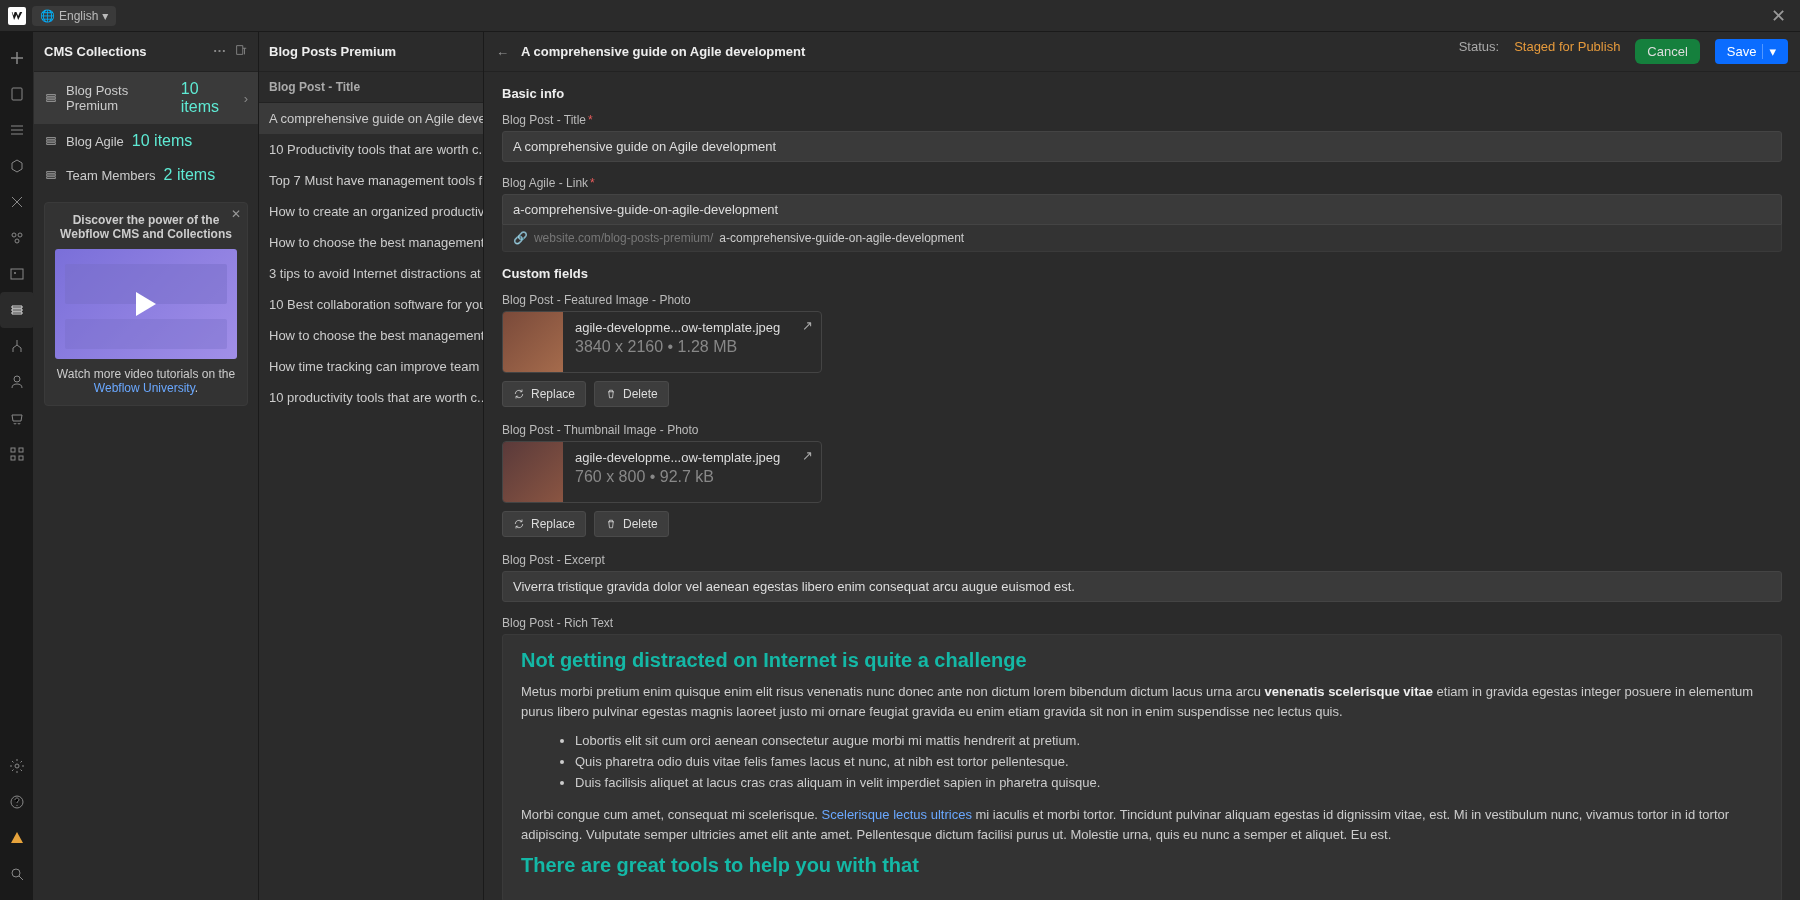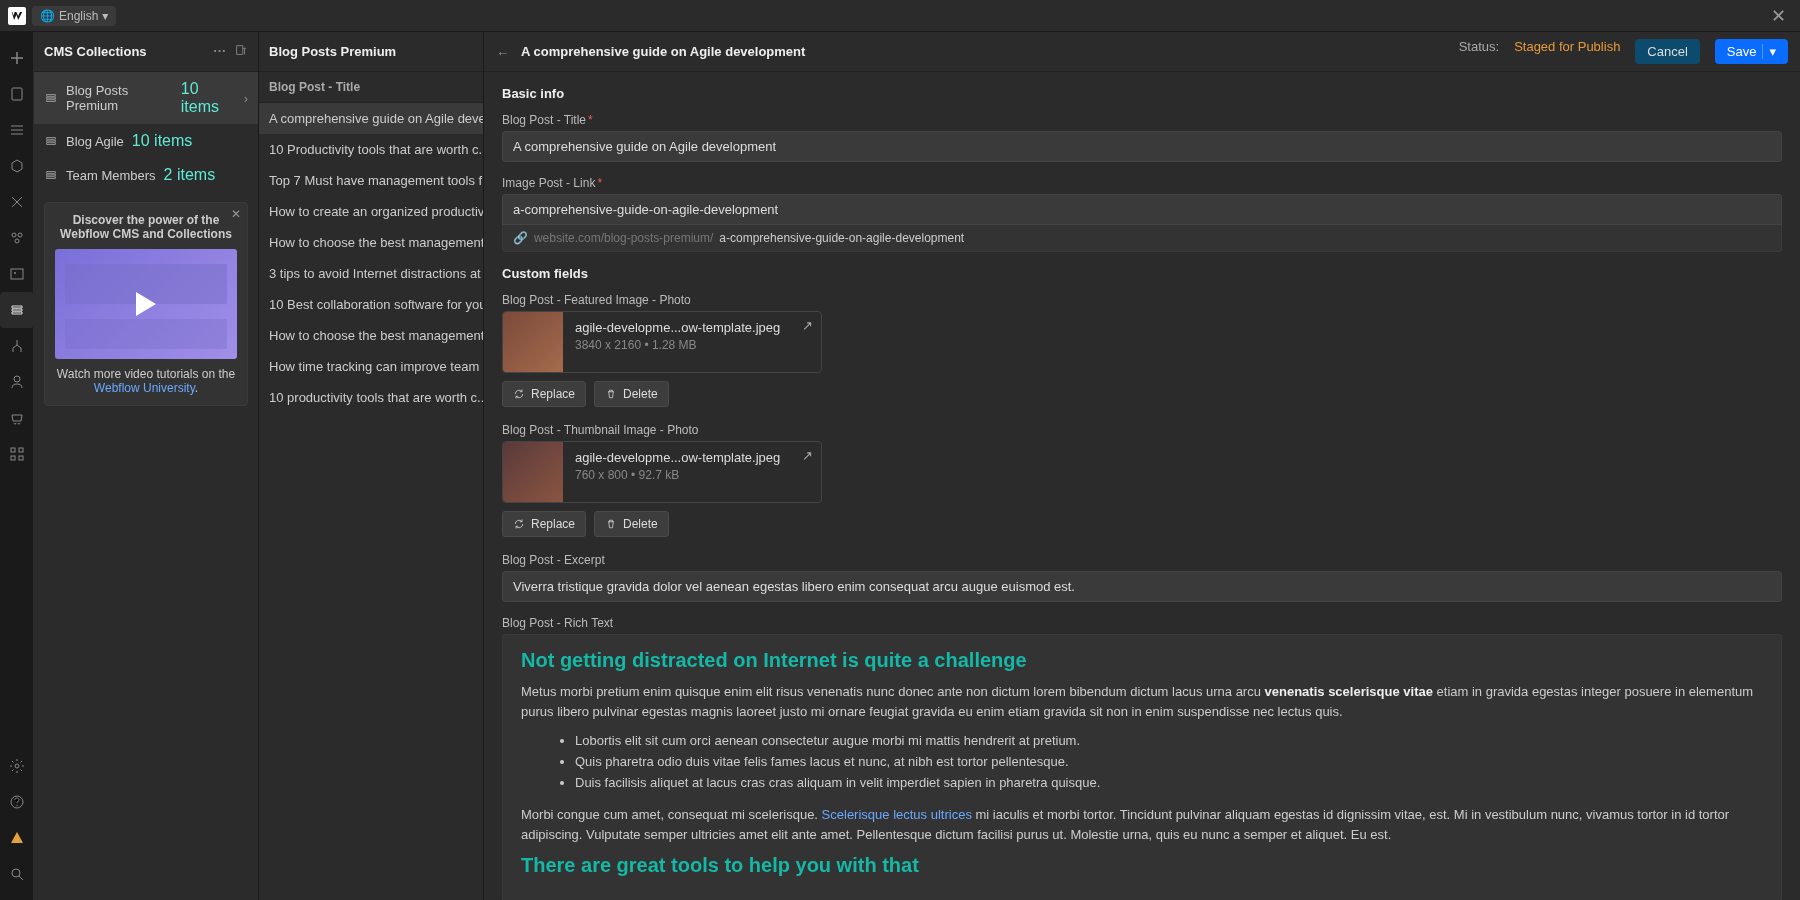--- a/index.html
+++ b/index.html
@@ -47,40 +47,40 @@
 .item-row.active{background:#3a3a3a;}
 
 .main { flex:1; background:#2b2b2b; display:flex; flex-direction:column; overflow:hidden;}
 .main-header{height:40px;display:flex;align-items:center;padding:0 12px;border-bottom:1px solid #222;gap:12px;}
 .back-btn{color:#999;cursor:pointer;}
 .main-title{font-weight:700;color:#eee;}
 .status-wrap{margin-left:auto;display:flex;align-items:flex-start;gap:15px;}
 .status-label{color:#aaa;}
 .status-val{color:#e69a3c;}
 .btn{padding:5px 12px;border-radius:4px;cursor:pointer;border:none;font-size:13px;}
-.btn-cancel{background:#0c4a6e;color:#ddd;}
+.btn-cancel{background:#15803d;color:#ddd;border-radius:6px;}
 .btn-save{background:#0a6cff;color:#fff;display:flex;align-items:center;gap:6px;}
 .btn-save .dd{border-left:1px solid rgba(255,255,255,.3);padding-left:6px;}
 
 .main-body{flex:1;overflow:auto;padding:14px 18px;}
 .section-title{font-weight:700;color:#eee;margin-bottom:12px;}
 .field{margin-bottom:14px;}
 .field-label{color:#bbb;font-size:12px;margin-bottom:4px;display:flex;align-items:center;gap:2px;}
 .req{color:#e85c5c;}
 .input{width:100%;background:#3a3a3a;border:1px solid #444;color:#ddd;padding:7px 10px;border-radius:3px;font-size:13px;}
 .slug-preview{background:#333;border:1px solid #3a3a3a;border-top:none;border-radius:0 0 3px 3px;padding:6px 10px;font-size:12px;color:#888;display:flex;align-items:center;gap:6px;}
 .slug-preview .dim{color:#777;}
 .slug-preview .bright{color:#ccc;}
 
 .image-card{display:flex;border:1px solid #444;border-radius:4px;width:320px;overflow:hidden;margin-bottom:8px;position:relative;}
 .image-thumb{width:60px;height:60px;background:linear-gradient(135deg,#7a4a3a,#a56b4c);flex-shrink:0;}
 .image-thumb.alt{background:linear-gradient(135deg,#5a3a3a,#8a5542);}
 .image-meta{padding:8px 12px;flex:1;}
 .image-name{color:#ddd;font-size:13px;margin-bottom:3px;}
-.image-dims{color:#888;font-size:12px;}
+.image-dims{color:#888;font-size:16px;}
 .image-expand{position:absolute;top:6px;right:8px;color:#aaa;cursor:pointer;}
 .img-actions{display:flex;gap:8px;margin-bottom:16px;}
 .btn-sm{background:#3d3d3d;color:#ddd;border:1px solid #4a4a4a;border-radius:3px;padding:5px 10px;display:flex;align-items:center;gap:6px;font-size:12px;cursor:pointer;}
 .btn-sm svg{width:12px;height:12px;}
 
 .rich{background:#333;border:1px solid #3a3a3a;border-radius:3px;padding:14px 18px;color:#ddd;}
 .rich h2{font-size:20px;font-weight:700;margin-bottom:10px;color:#14b8a6;}
 .rich p{font-size:13px;color:#ccc;margin-bottom:10px;line-height:1.5;}
 .rich ul{margin:8px 0 12px 28px;}
 .rich li{font-size:13px;color:#ccc;line-height:1.6;margin-left:26px;}
@@ -319,21 +319,21 @@
       <div class="field">
         <div class="field-label">
             <span>Blog Post - Title</span>
             <span class="req">*</span>
           </div>
         <input class="input" value="A comprehensive guide on Agile development" style="">
       </div>
 
       <div class="field">
         <div class="field-label">
-            <span>Image Post - Link</span>
+            <span>Blog Agile - Link</span>
             <span class="req">*</span>
           </div>
         <input class="input" style="border-radius: 3px 3px 0px 0px;" value="a-comprehensive-guide-on-agile-development">
         <div class="slug-preview">
           <span>🔗</span>
           <span class="dim">website.com/blog-posts-premium/</span>
             <span class="bright">a-comprehensive-guide-on-agile-development</span>
         </div>
       </div>
 

